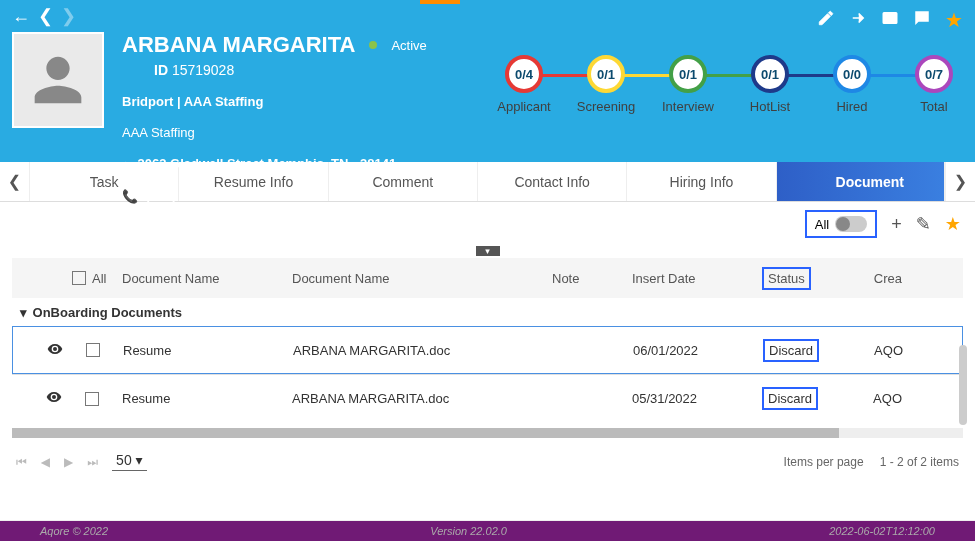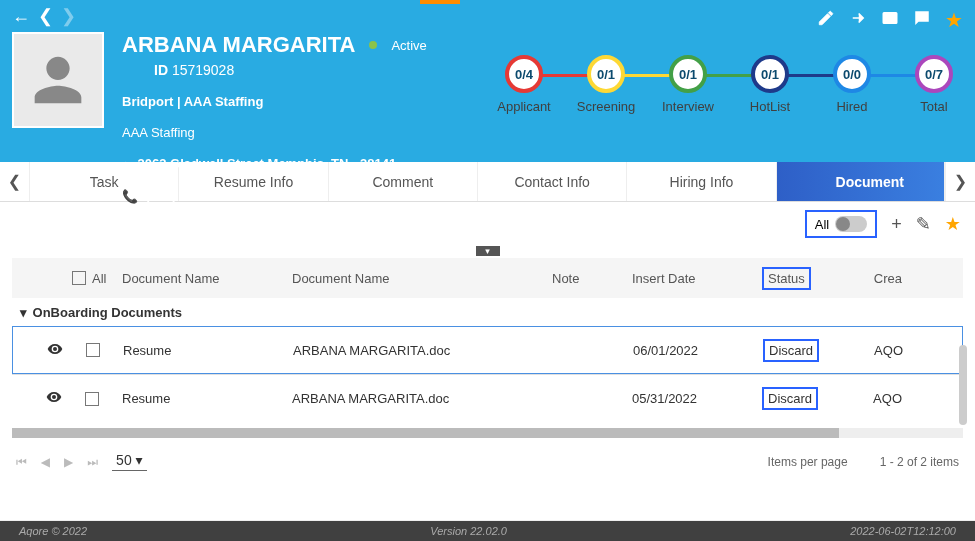--- a/index.html
+++ b/index.html
@@ -70,23 +70,23 @@
 .eye-icon svg { width: 16px; height: 16px; fill: #333; }
 .row-check { width: 60px; display: flex; justify-content: center; }
 
 .scrollbar-x { height: 10px; background: #eee; margin: 6px 0; position: relative; }
 .scrollbar-x::after { content:''; position: absolute; left: 0; top: 0; height: 100%; width: 87%; background: #bbb; }
 
 .pager { display: flex; align-items: center; justify-content: space-between; padding: 8px 4px; font-size: 12px; color: #666; }
 .pager-left { display: flex; align-items: center; gap: 14px; }
 .pager-btn { color: #bbb; cursor: pointer; font-size: 12px; }
 .page-size { font-size: 14px; color: #333; border-bottom: 1px solid #666; padding: 0 4px 2px; }
-.pager-right { display: flex; gap: 32px; }
-
-.footer { position: absolute; bottom: 0; left: 0; right: 0; display: flex; justify-content: space-between; padding: 4px 19px; font-size: 11px; color: #aaa; font-style: italic; background: #404040; border-top: 1px solid #eee; }
+.pager-right { display: flex; gap: 16px; }
+
+.footer { position: absolute; bottom: 0; left: 0; right: 0; display: flex; justify-content: space-between; padding: 4px 40px; font-size: 11px; color: #aaa; font-style: italic; background: #701a75; border-top: 1px solid #eee; }
 
 .right-scroll { position: absolute; right: 8px; top: 345px; width: 8px; height: 80px; background: #ccc; border-radius: 4px; }
 </style>
 </head>
 <body>
 
 <div class="app-header">
   <div class="orange-bar"></div>
   <div class="nav-row">
     <span class="nav-arrow">←</span>

